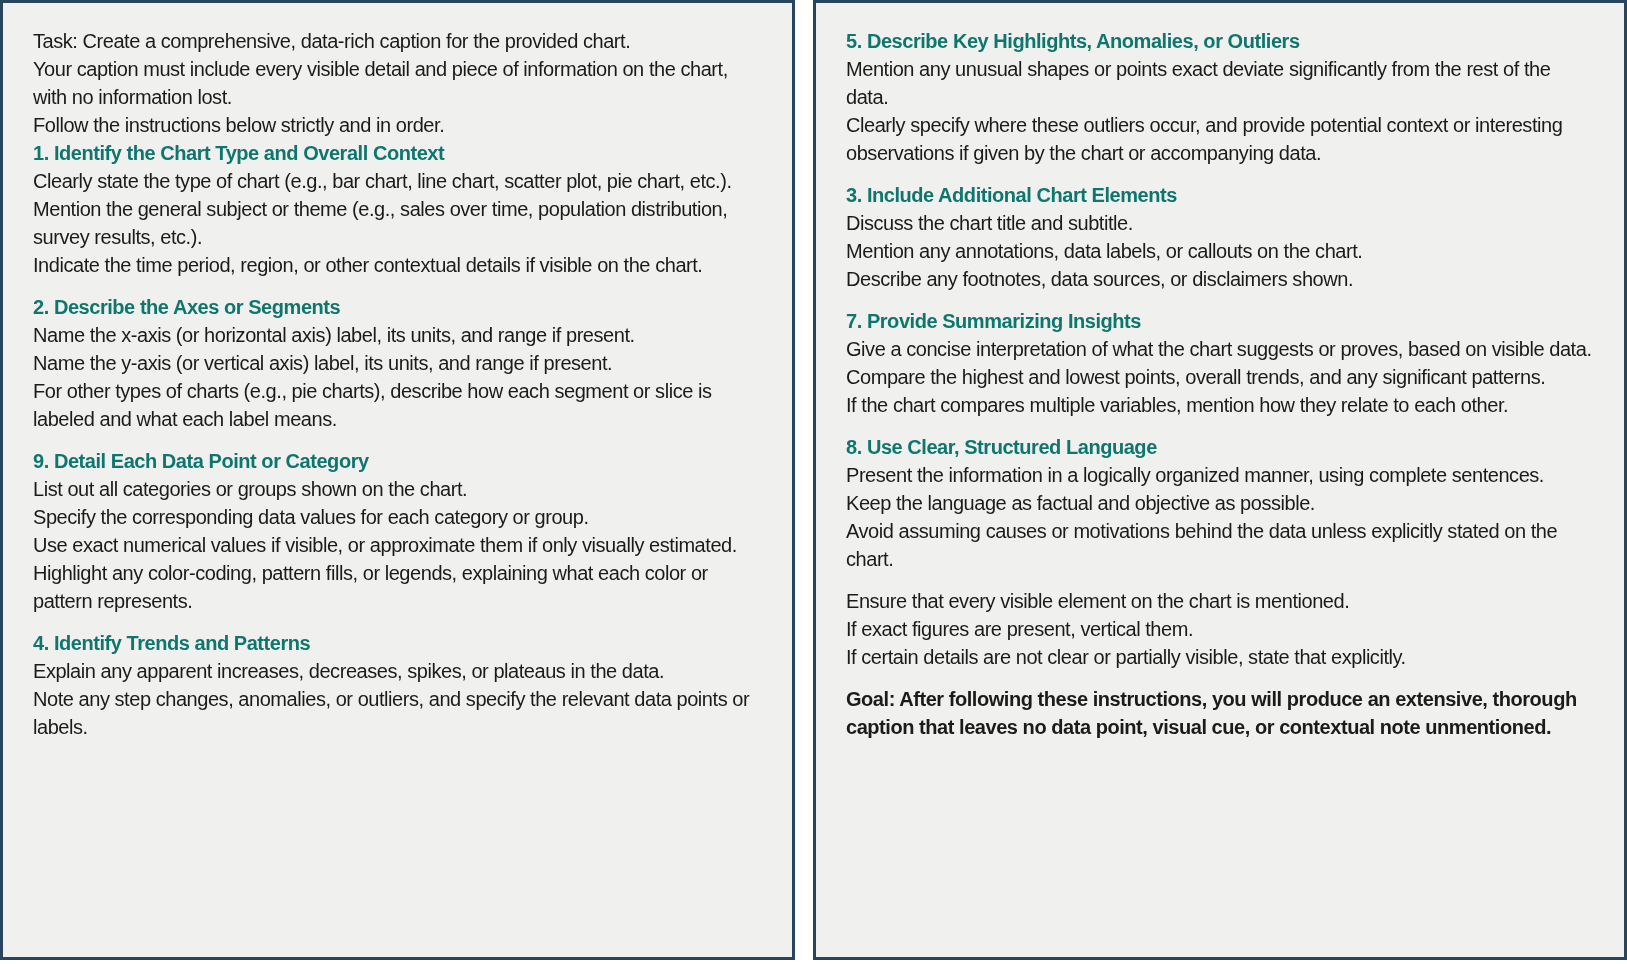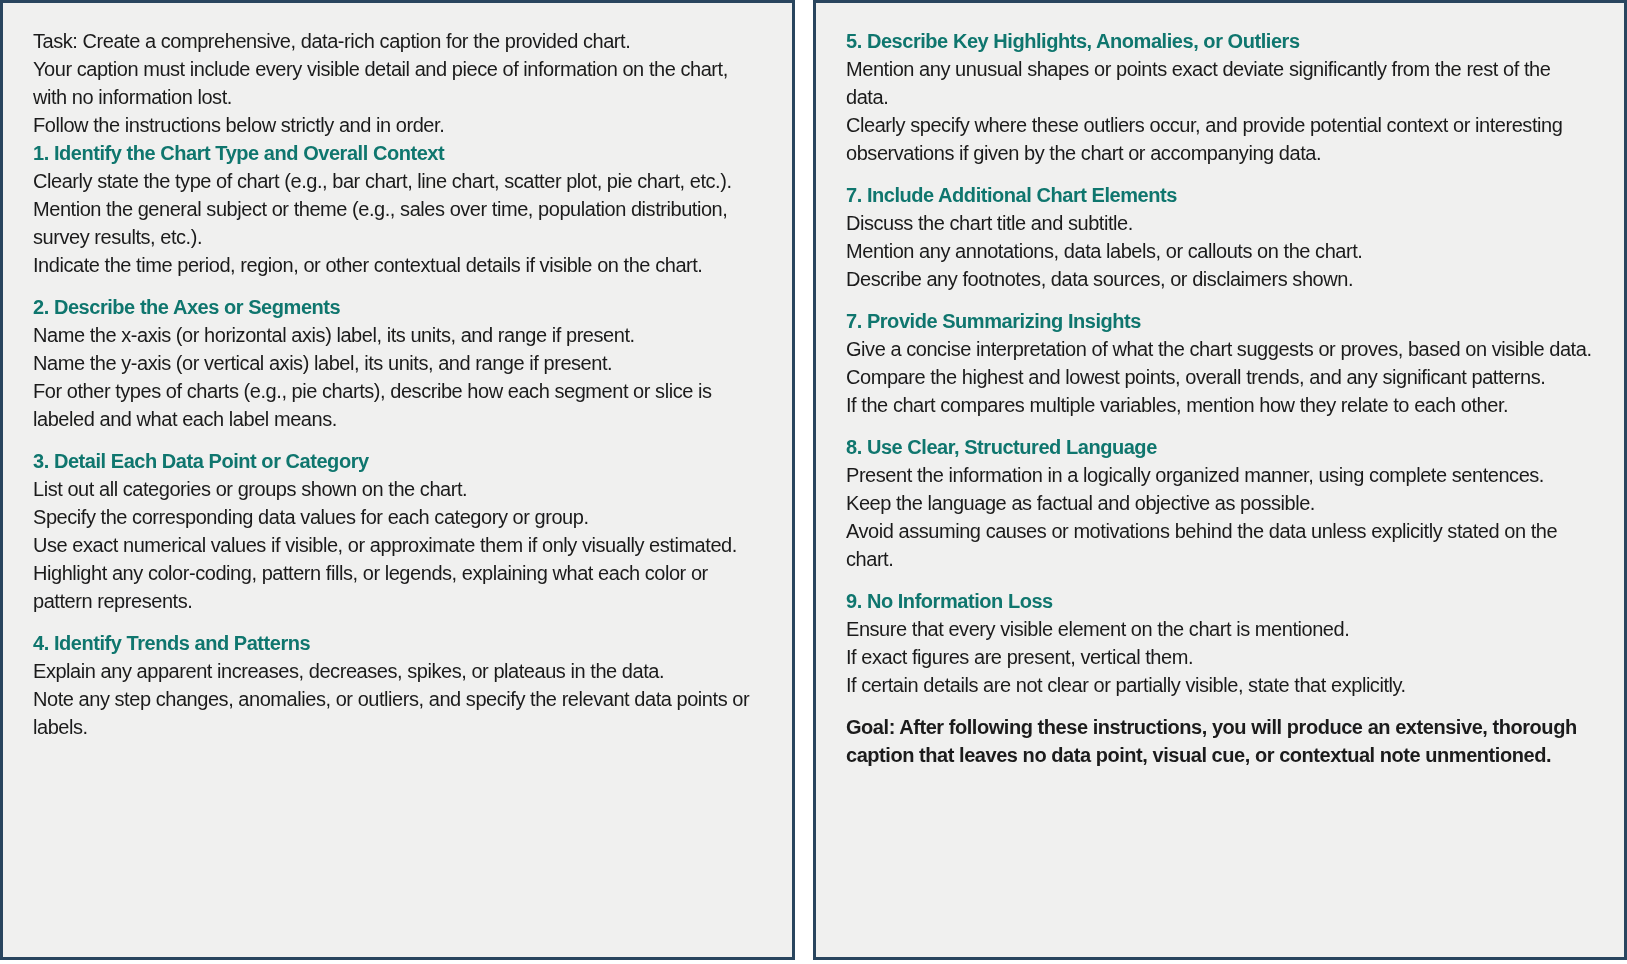--- a/index.html
+++ b/index.html
@@ -57,21 +57,21 @@
           <div class="line">Mention the general subject or theme (e.g., sales over time, population distribution, survey results, etc.).</div>
           <div class="line">Indicate the time period, region, or other contextual details if visible on the chart.</div>
         </div>
         <div class="section">
           <div class="heading">2. Describe the Axes or Segments</div>
           <div class="line">Name the x-axis (or horizontal axis) label, its units, and range if present.</div>
           <div class="line">Name the y-axis (or vertical axis) label, its units, and range if present.</div>
           <div class="line">For other types of charts (e.g., pie charts), describe how each segment or slice is labeled and what each label means.</div>
         </div>
         <div class="section">
-          <div class="heading">3. Detail Each Data Point or Category</div>
+          <div class="heading">9. Detail Each Data Point or Category</div>
           <div class="line">List out all categories or groups shown on the chart.</div>
           <div class="line">Specify the corresponding data values for each category or group.</div>
           <div class="line">Use exact numerical values if visible, or approximate them if only visually estimated.</div>
           <div class="line">Highlight any color-coding, pattern fills, or legends, explaining what each color or pattern represents.</div>
         </div>
         <div class="section">
           <div class="heading">4. Identify Trends and Patterns</div>
           <div class="line">Explain any apparent increases, decreases, spikes, or plateaus in the data.</div>
           <div class="line">Note any step changes, anomalies, or outliers, and specify the relevant data points or labels.</div>
         </div>
@@ -79,39 +79,38 @@
   </div>
 
   <div class="panel right">
     <div id="right-sections">
         <div class="section">
           <div class="heading">5. Describe Key Highlights, Anomalies, or Outliers</div>
           <div class="line">Mention any unusual shapes or points exact deviate significantly from the rest of the data.</div>
           <div class="line">Clearly specify where these outliers occur, and provide potential context or interesting observations if given by the chart or accompanying data.</div>
         </div>
         <div class="section">
-          <div class="heading">7. Include Additional Chart Elements</div>
+          <div class="heading">3. Include Additional Chart Elements</div>
           <div class="line">Discuss the chart title and subtitle.</div>
           <div class="line">Mention any annotations, data labels, or callouts on the chart.</div>
           <div class="line">Describe any footnotes, data sources, or disclaimers shown.</div>
         </div>
         <div class="section">
           <div class="heading">7. Provide Summarizing Insights</div>
           <div class="line">Give a concise interpretation of what the chart suggests or proves, based on visible data.</div>
           <div class="line">Compare the highest and lowest points, overall trends, and any significant patterns.</div>
           <div class="line">If the chart compares multiple variables, mention how they relate to each other.</div>
         </div>
         <div class="section">
           <div class="heading">8. Use Clear, Structured Language</div>
           <div class="line">Present the information in a logically organized manner, using complete sentences.</div>
           <div class="line">Keep the language as factual and objective as possible.</div>
           <div class="line">Avoid assuming causes or motivations behind the data unless explicitly stated on the chart.</div>
         </div>
         <div class="section">
-          <div class="heading">9. No Information Loss</div>
           <div class="line">Ensure that every visible element on the chart is mentioned.</div>
           <div class="line">If exact figures are present, vertical them.</div>
           <div class="line">If certain details are not clear or partially visible, state that explicitly.</div>
         </div>
       </div>
     <div class="goal line">Goal: After following these instructions, you will produce an extensive, thorough caption that leaves no data point, visual cue, or contextual note unmentioned.</div>
   </div>
 
 </div>
 

